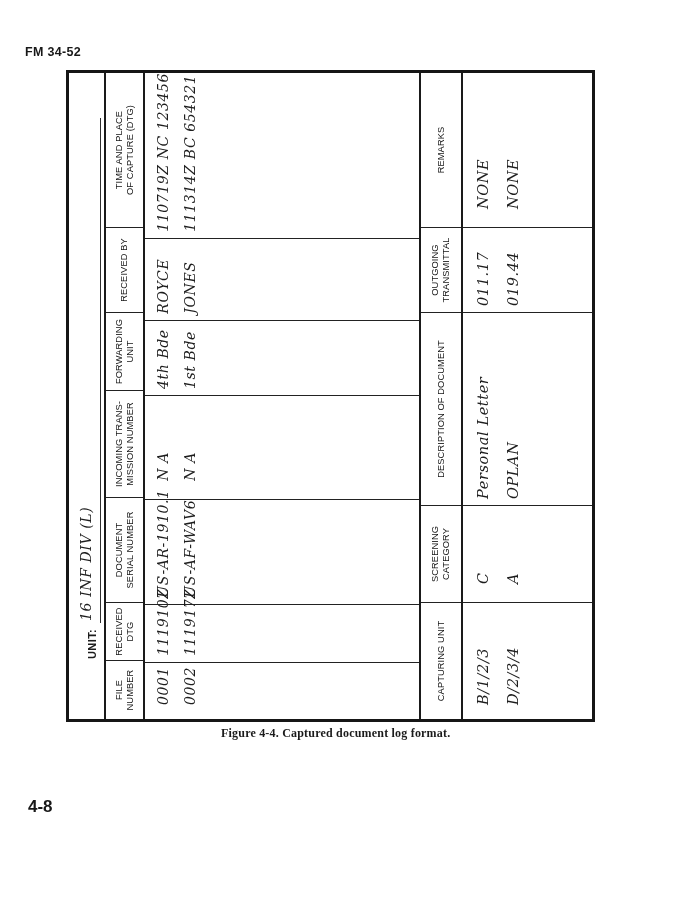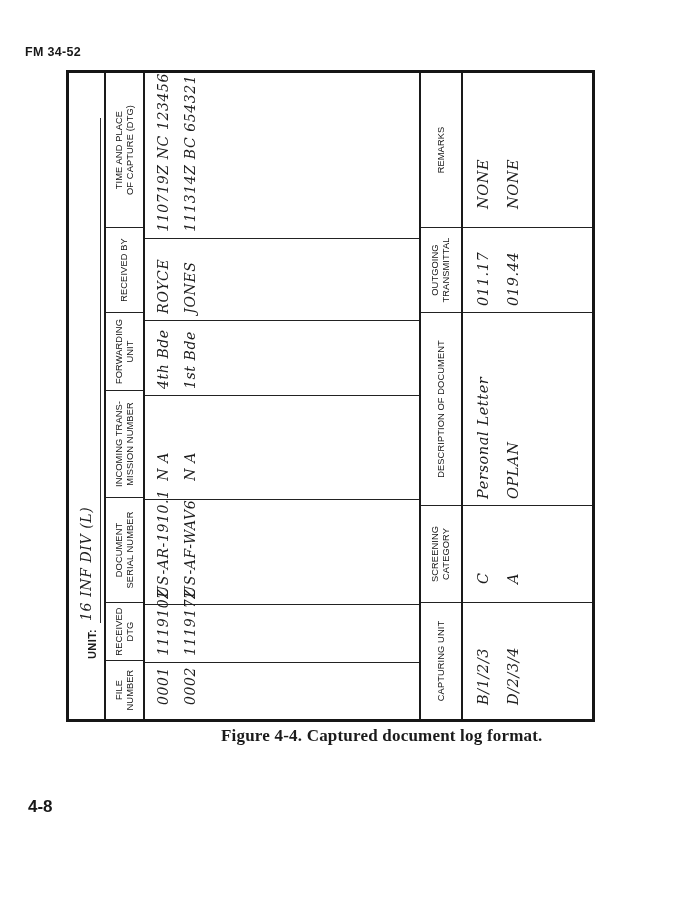--- a/index.html
+++ b/index.html
@@ -13,21 +13,21 @@
   }
   .page{position:absolute;inset:0;border-radius:10px;}
 
   .fm-ref{
     position:absolute;left:25px;top:45px;
     font-size:12.5px;font-weight:bold;letter-spacing:.3px;color:#181818;
   }
   .caption{
     position:absolute;left:221px;top:726px;
     font-family:"Liberation Serif", serif;
-    font-size:17px;font-weight:bold;color:#1b1b1b;letter-spacing:.2px;
+    font-size:12px;font-weight:bold;color:#1b1b1b;letter-spacing:.2px;
   }
   .pageno{
     position:absolute;left:28px;top:797px;
     font-size:17px;font-weight:bold;color:#181818;
   }
 
   
   .table-pos{
     position:absolute;left:66px;top:70px;width:529px;height:652px;
   }

